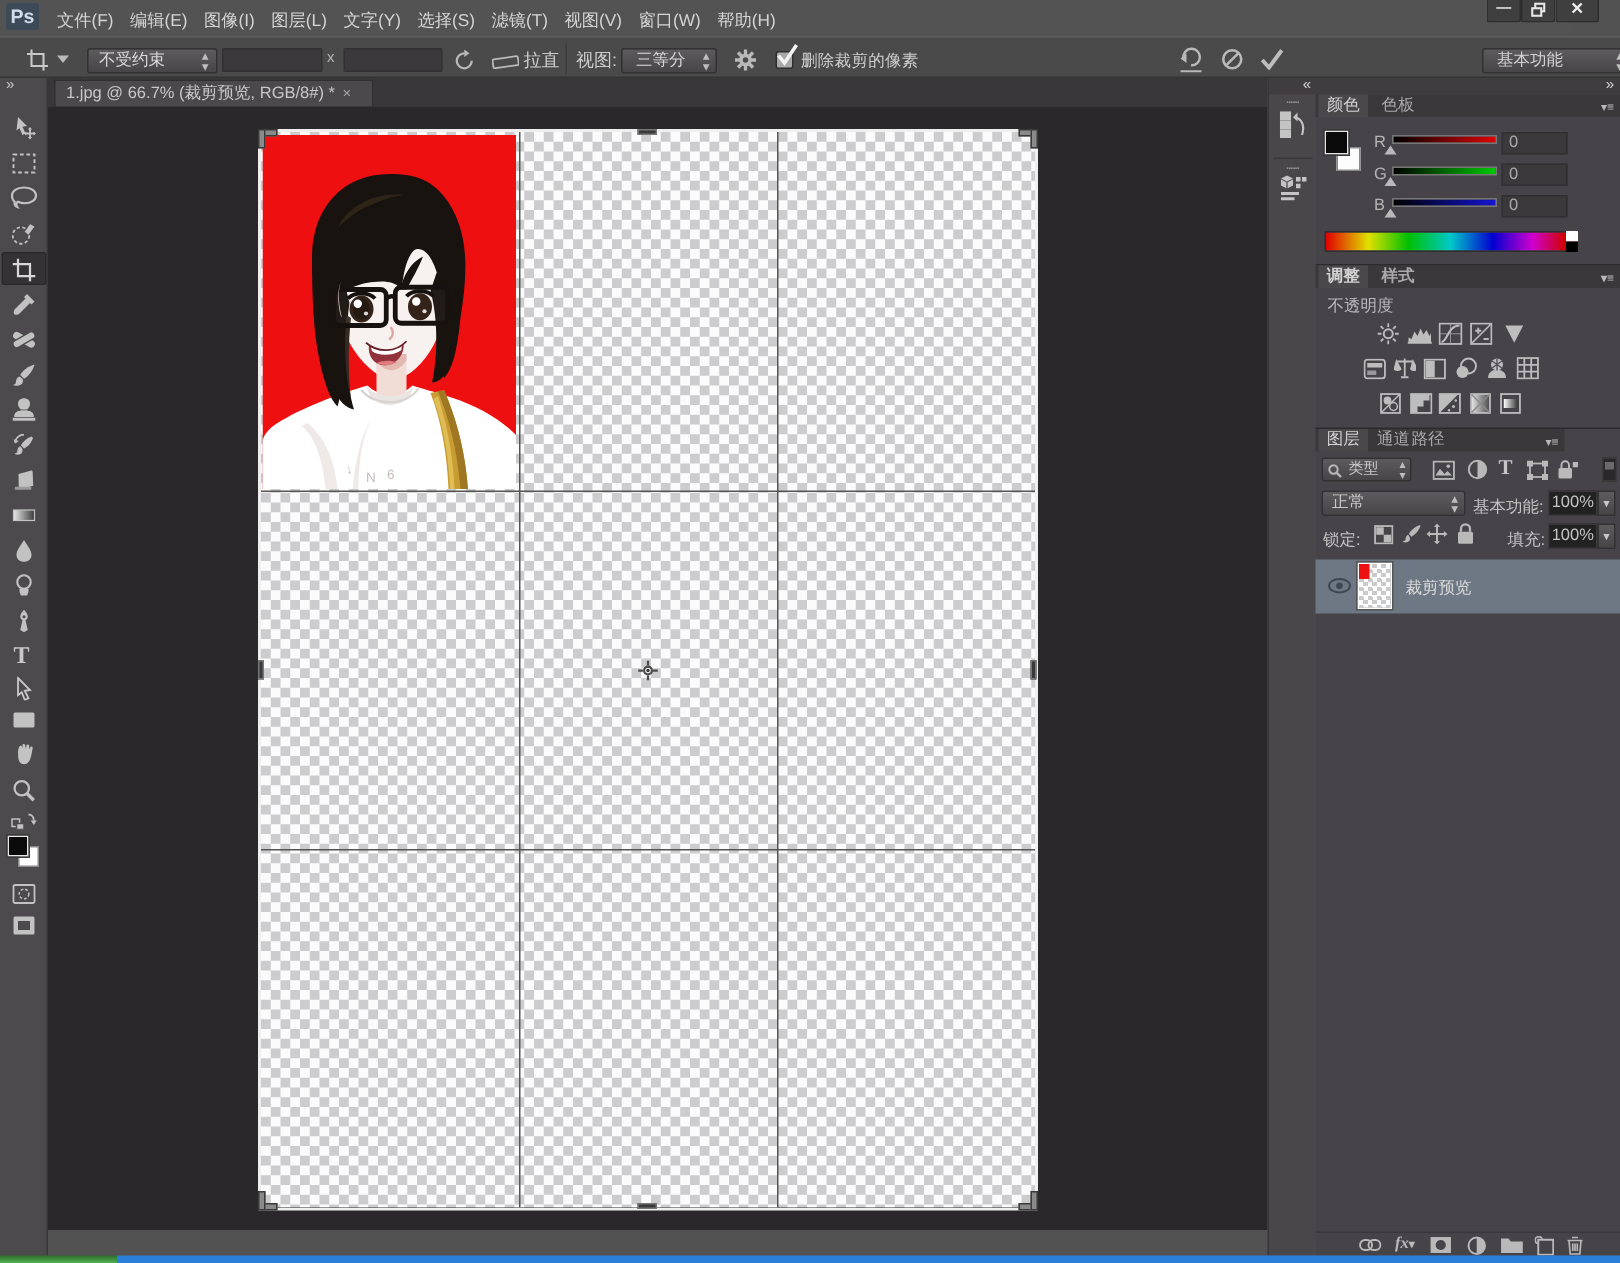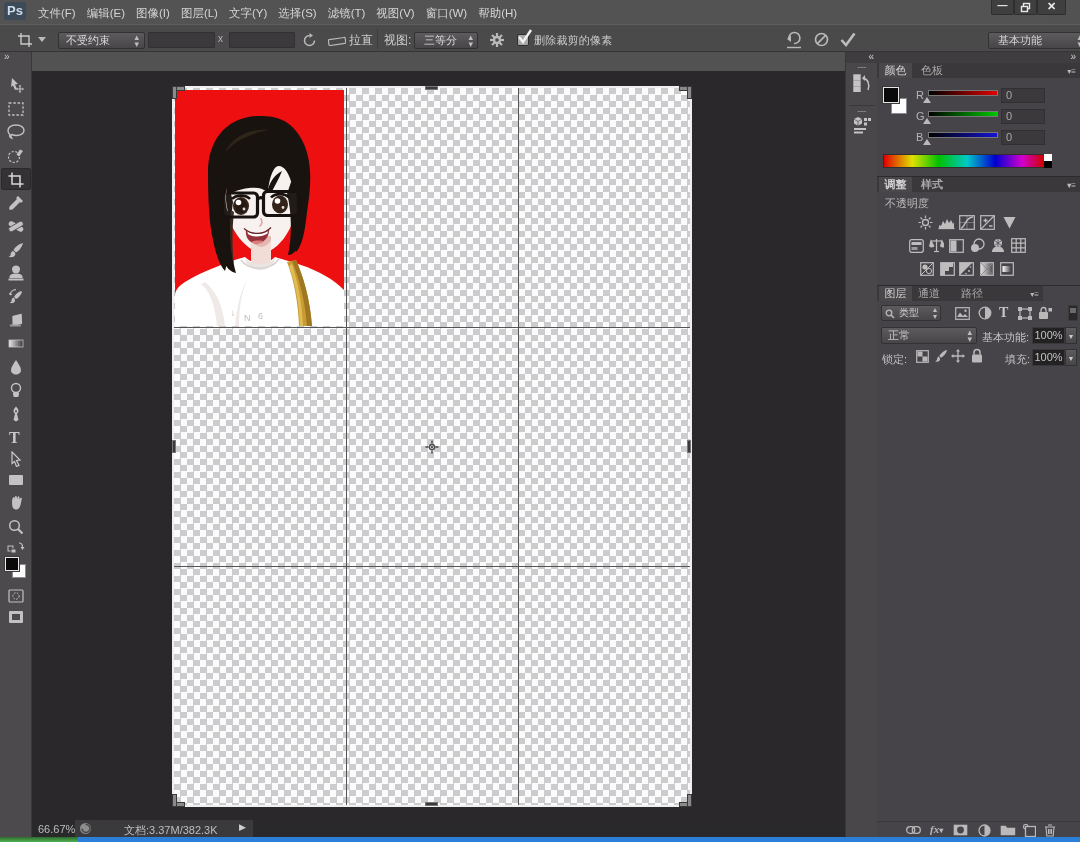--- a/index.html
+++ b/index.html
@@ -206,20 +206,23 @@
         <rect x="1" y="1" width="14" height="12" rx="1" fill="none" stroke="#c2c2c2" stroke-width="1.2"></rect>
         <circle cx="8" cy="7" r="3.2" fill="none" stroke="#c2c2c2" stroke-width="1" stroke-dasharray="1.8 1.3"></circle>
       </svg>
 
     <svg class="abs" style="left:8px;top:558px" width="16" height="14" viewBox="0 0 16 14">
         <rect x="1" y="1" width="14" height="12" rx="1" fill="#c2c2c2"></rect>
         <rect x="4" y="4" width="8" height="6" fill="#4c4a4c"></rect>
       </svg>
   </div>
 
+  <div class="abs" style="left:32px;top:52px;width:813px;height:19px;background:#39373a;">
+    <div class="abs" style="left:4px;top:1px;width:213px;height:18px;background:#4b494b;border:1px solid #302e30;border-bottom:none;color:#c8c8c8;font-size:11px;line-height:16px;padding-left:7px;">1.jpg @ 66.7% (裁剪预览, RGB/8#) * <span style="color:#a8a8a8;font-size:10px;margin-left:2px;">×</span></div>
+  </div>
 
   <div class="abs" id="canvas" style="left:32px;top:71px;width:813px;height:749px;background:#2a282a;overflow:hidden;">
 
     <div class="abs" id="doc" style="left:142px;top:17px;width:516px;height:717px;
         background:conic-gradient(#cccccf 0 25%,#fbfbfb 0 50%,#cccccf 0 75%,#fbfbfb 0);
         background-size:13px 13px;
         box-shadow:0 0 0 2px #efefef;">
 
       <div class="abs" style="left:172px;top:0;width:1px;height:717px;background:#555;"></div>
       <div class="abs" style="left:344px;top:0;width:1px;height:717px;background:#555;"></div>
@@ -313,30 +316,20 @@
       <div class="abs" style="left:505px;top:714px;width:13px;height:5px;background:#8a8a8a;border:1px solid #3a3a3a;"></div>
       <div class="abs" style="left:513px;top:706px;width:5px;height:13px;background:#8a8a8a;border:1px solid #3a3a3a;"></div>
 
       <div class="abs" style="left:251px;top:-2px;width:13px;height:4px;background:#3a3a3a;border:1px solid #777;"></div>
       <div class="abs" style="left:251px;top:714px;width:13px;height:4px;background:#3a3a3a;border:1px solid #777;"></div>
       <div class="abs" style="left:-2px;top:352px;width:4px;height:13px;background:#3a3a3a;border:1px solid #777;"></div>
       <div class="abs" style="left:513px;top:352px;width:4px;height:13px;background:#3a3a3a;border:1px solid #777;"></div>
     </div>
   </div>
 
-  <div class="abs" style="left:32px;top:820px;width:813px;height:17px;background:#29282a;color:#bdbdbd;font-size:11px;">
-    <span class="abs" style="left:6px;top:3px;">66.67%</span>
-    <div class="abs" style="left:43px;top:0;width:178px;height:17px;background:#3a393b;"></div>
-    <svg class="abs" style="left:47px;top:2px;" width="13" height="13" viewBox="0 0 13 13">
-      <circle cx="6.5" cy="6.5" r="5.5" fill="#8e8e8e"></circle>
-      <path d="M6.5,2.5 A4,4 0 1 1 3,6.5" fill="none" stroke="#4a4a4a" stroke-width="1.5"></path>
-    </svg>
-    <span class="abs" style="left:92px;top:3px;">文档:3.37M/382.3K</span>
-    <span class="abs" style="left:207px;top:2px;color:#cfcfcf;font-size:9px;">▶</span>
-  </div>
 
   <div class="abs" style="left:845px;top:52px;width:32px;height:785px;background:#4a474a;border-left:1px solid #39373a;">
     <div class="abs" style="left:0;top:0;width:32px;height:11px;background:#403d40;color:#d2d2d2;font-size:10px;text-align:right;line-height:9px;padding-right:4px;">«</div>
     <div class="abs" style="left:2px;top:14px;width:28px;height:4px;color:#9a9a9a;font-size:4px;line-height:4px;text-align:center;">▪▪▪▪▪▪</div>
     <div class="abs" style="left:3px;top:12px;width:26px;height:42px;border-bottom:1px solid #3a383a;"></div>
     <svg class="abs" style="left:7px;top:22px;" width="19" height="18" viewBox="0 0 19 18">
       <g fill="none" stroke="#c4c4c4" stroke-width="1.4">
         <rect x="1" y="1" width="6" height="4.5" fill="#c4c4c4"></rect>
         <rect x="1" y="7" width="6" height="4.5" fill="#c4c4c4"></rect>
         <rect x="1" y="13" width="6" height="4.5" fill="#c4c4c4"></rect>
@@ -492,21 +485,21 @@
           </defs>
           <rect x="0.7" y="0.7" width="12.6" height="12.6" fill="none" stroke="#bdbdbd" stroke-width="1.2"></rect>
           <rect x="2.5" y="4" width="9" height="6" fill="url(#gm2)"></rect>
         </svg>
     </div>
 
     <div class="abs" id="layerspanel" style="left:0;top:233px;width:203px;height:574px;border-top:1px solid #2c2a2c;">
       <div class="abs" style="left:0;top:0;width:166px;height:15px;background:#3a383a;">
         <div class="abs" style="left:2px;top:0;width:33px;height:15px;background:#4b484b;color:#d2d2d2;font-size:11px;text-align:center;line-height:15px;">图层</div>
         <div class="abs" style="left:41px;top:0;color:#a9a9a9;font-size:11px;line-height:15px;">通道</div>
-        <div class="abs" style="left:84px;top:0;color:#a9a9a9;font-size:11px;line-height:15px;">路径</div>
+        <div class="abs" style="left:64px;top:0;color:#a9a9a9;font-size:11px;line-height:15px;">路径</div>
         <div class="abs" style="right:4px;top:4px;color:#b9b9b9;font-size:8px;">▾≡</div>
       </div>
 
       <div class="abs" style="left:4px;top:19px;width:60px;height:16px;background:linear-gradient(#5d5b5d,#474547);border:1px solid #323232;border-radius:2px;color:#c9c9c9;font-size:10px;line-height:14px;">
         <svg style="position:absolute;left:3px;top:3px;" width="10" height="10" viewBox="0 0 10 10">
             <circle cx="4" cy="4" r="2.8" fill="none" stroke="#b9b9b9" stroke-width="1.3"></circle>
             <line x1="6.2" y1="6.2" x2="9" y2="9" stroke="#b9b9b9" stroke-width="1.6"></line>
           </svg>
         <span style="position:absolute;left:17px;">类型</span>
         <span style="position:absolute;right:3px;top:0;color:#bdbdbd;font-size:8px;line-height:7px;">▴<br>▾</span>
@@ -570,20 +563,30 @@
           </g>
         </svg>
       <svg class="abs" style="left:94px;top:62px" width="12" height="15" viewBox="0 0 12 15">
           <rect x="1" y="6.5" width="10" height="8" rx="1" fill="#b9b9b9"></rect>
           <path d="M3,6.5 V4.5 a3,3 0 0 1 6,0 V6.5" fill="none" stroke="#b9b9b9" stroke-width="1.5"></path>
         </svg>
       <div class="abs" style="left:128px;top:66px;color:#c3c3c3;font-size:11px;">填充:</div>
       <div class="abs" style="left:155px;top:63px;width:33px;height:17px;background:#232223;border:1px solid #3a383a;color:#c3c3c3;font-size:11px;line-height:15px;text-align:center;">100%</div>
       <div class="abs" style="left:188px;top:63px;width:12px;height:17px;background:linear-gradient(#5d5b5d,#474547);border:1px solid #323232;color:#c9c9c9;font-size:7px;text-align:center;line-height:17px;">▼</div>
 
+      <div class="abs" style="left:0;top:87px;width:203px;height:36px;background:#6d7884;">
+        <svg class="abs" style="left:8px;top:12px;" width="16" height="11" viewBox="0 0 16 11">
+          <ellipse cx="8" cy="5.5" rx="7" ry="4.5" fill="none" stroke="#3c4750" stroke-width="1.3"></ellipse>
+          <circle cx="8" cy="5.5" r="2.2" fill="#3c4750"></circle>
+        </svg>
+        <div class="abs" style="left:28px;top:2px;width:23px;height:31px;background:conic-gradient(#cacaca 0 25%,#fdfdfd 0 50%,#cacaca 0 75%,#fdfdfd 0);background-size:6px 6px;border:1px solid #fff;outline:1px solid #555;">
+          <div class="abs" style="left:0;top:0;width:7px;height:10px;background:#e11;"></div>
+        </div>
+        <div class="abs" style="left:60px;top:11px;color:#dadada;font-size:11px;">裁剪预览</div>
+      </div>
 
       <div class="abs" id="layerbottom" style="left:0;top:535px;width:203px;height:17px;border-top:1px solid #3a383a;">
         <svg class="abs" style="left:29px;top:4px" width="15" height="8" viewBox="0 0 15 8">
             <g fill="none" stroke="#b9b9b9" stroke-width="1.3">
               <rect x="0.7" y="0.7" width="8" height="6.6" rx="3.3"></rect>
               <rect x="6.3" y="0.7" width="8" height="6.6" rx="3.3"></rect>
             </g>
           </svg>
         <div class="abs" style="left:53px;top:1px;color:#b9b9b9;font-size:11px;font-style:italic;font-family:'Liberation Serif',serif;font-weight:bold;">fx<span style="font-style:normal;font-size:8px;">▾</span></div>
         <svg class="abs" style="left:76px;top:2px" width="15" height="12" viewBox="0 0 15 12">

